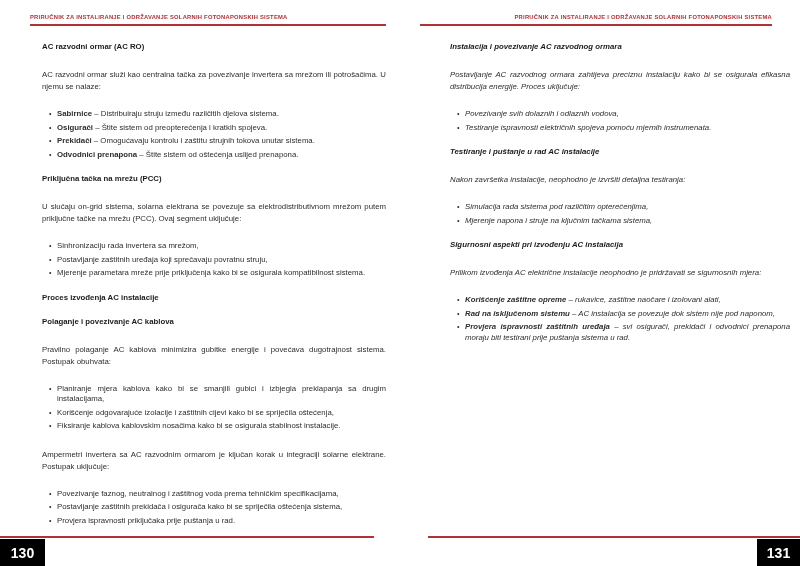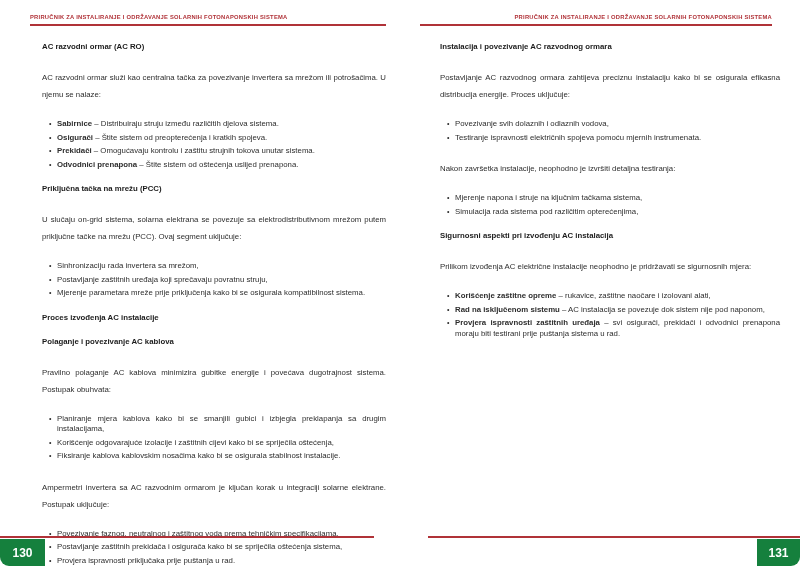--- a/index.html
+++ b/index.html
@@ -3,21 +3,20 @@
 <meta charset="utf-8">
 <style>
   html, body { margin: 0; padding: 0; background: #ffffff; }
   .spread {
     position: relative;
     width: 800px;
     height: 566px;
     background: #ffffff;
     font-family: "Liberation Sans", sans-serif;
     overflow: hidden;
-    border-radius: 9px;
   }
   
   .running-header {
     position: absolute;
     top: 13px;
     height: 11px;
     border-bottom: 2px solid #b03238;
     color: #b03238;
     font-size: 5.8px;
     font-weight: bold;
@@ -25,33 +24,33 @@
     line-height: 9px;
     white-space: nowrap;
     overflow: hidden;
   }
   .running-header.left  { left: 30px;  width: 356px; text-align: left; }
   .running-header.right { left: 420px; width: 352px; text-align: right; }
 
   
   .col { position: absolute; top: 42px; color: #2d2d2d; }
   .col.left  { left: 42px;  width: 344px; }
-  .col.right { left: 440px; width: 340px; }
+  .col.right { left: 450px; width: 340px; font-style: italic; }
 
   .heading {
     font-size: 7.8px;
     font-weight: bold;
     color: #1b1b1b;
     margin: 14px 0 7px 0;
     line-height: 10px;
   }
   .section:first-child .heading { margin-top: 0; }
   .para {
     font-size: 7.8px;
-    line-height: 17px;
+    line-height: 12px;
     text-align: justify;
     margin: 17px 0 8px 0;
   }
   ul.bullets { list-style: none; margin: 16px 0 2px 0; padding: 0 0 0 7px; }
   ul.bullets li {
     position: relative;
     font-size: 7.8px;
     line-height: 10.5px;
     text-align: justify;
     padding-left: 8px;
@@ -67,23 +66,23 @@
   .b { font-weight: bold; }
 
   
   .footer-rule { position: absolute; top: 536px; height: 2px; background: #b03238; }
   .footer-rule.left  { left: 0;     width: 374px; }
   .footer-rule.right { left: 428px; width: 372px; }
   .page-box {
     position: absolute;
     top: 539px;
     height: 27px;
-    background: #15803d;
+    background: #000000;
     color: #ffffff;
-    font-size: 12px;
+    font-size: 14px;
     font-weight: bold;
     display: flex;
     align-items: center;
     justify-content: center;
   }
   .page-box.left  { left: 0;     width: 45px; }
   .page-box.right { left: 757px; width: 43px; }
 </style>
 </head>
 <body>
@@ -146,24 +145,25 @@
     <div class="section">
       <div class="heading">Instalacija i povezivanje AC razvodnog ormara</div>
       <p class="para">Postavljanje AC razvodnog ormara zahtijeva preciznu instalaciju kako bi se osigurala efikasna distribucija energije. Proces uključuje:</p>
       <ul class="bullets">
         <li><span class="b"></span><span>Povezivanje svih dolaznih i odlaznih vodova,</span></li>
         <li><span class="b"></span><span>Testiranje ispravnosti električnih spojeva pomoću mjernih instrumenata.</span></li>
       </ul>
     </div>
 
     <div class="section">
+      <div class="heading">Testiranje i puštanje u rad AC instalacije</div>
       <p class="para">Nakon završetka instalacije, neophodno je izvršiti detaljna testiranja:</p>
       <ul class="bullets">
+        <li><span class="b"></span><span>Simulacija rada sistema pod različitim opterećenjima,</span></li>
         <li><span class="b"></span><span>Mjerenje napona i struje na ključnim tačkama sistema,</span></li>
-        <li><span class="b"></span><span>Simulacija rada sistema pod različitim opterećenjima,</span></li>
       </ul>
     </div>
 
     <div class="section">
       <div class="heading">Sigurnosni aspekti pri izvođenju AC instalacija</div>
       <p class="para">Prilikom izvođenja AC električne instalacije neophodno je pridržavati se sigurnosnih mjera:</p>
       <ul class="bullets">
         <li><span class="b">Korišćenje zaštitne opreme</span><span> – rukavice, zaštitne naočare i izolovani alati,</span></li>
         <li><span class="b">Rad na isključenom sistemu</span><span> – AC instalacija se povezuje dok sistem nije pod naponom,</span></li>
         <li><span class="b">Provjera ispravnosti zaštitnih uređaja</span><span> – svi osigurači, prekidači i odvodnici prenapona moraju biti testirani prije puštanja sistema u rad.</span></li>

